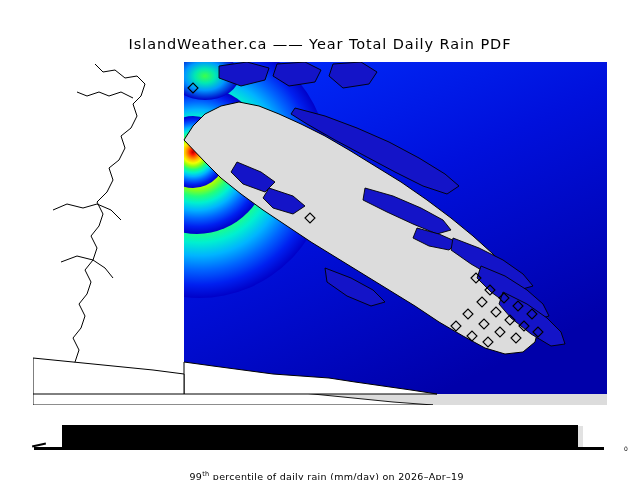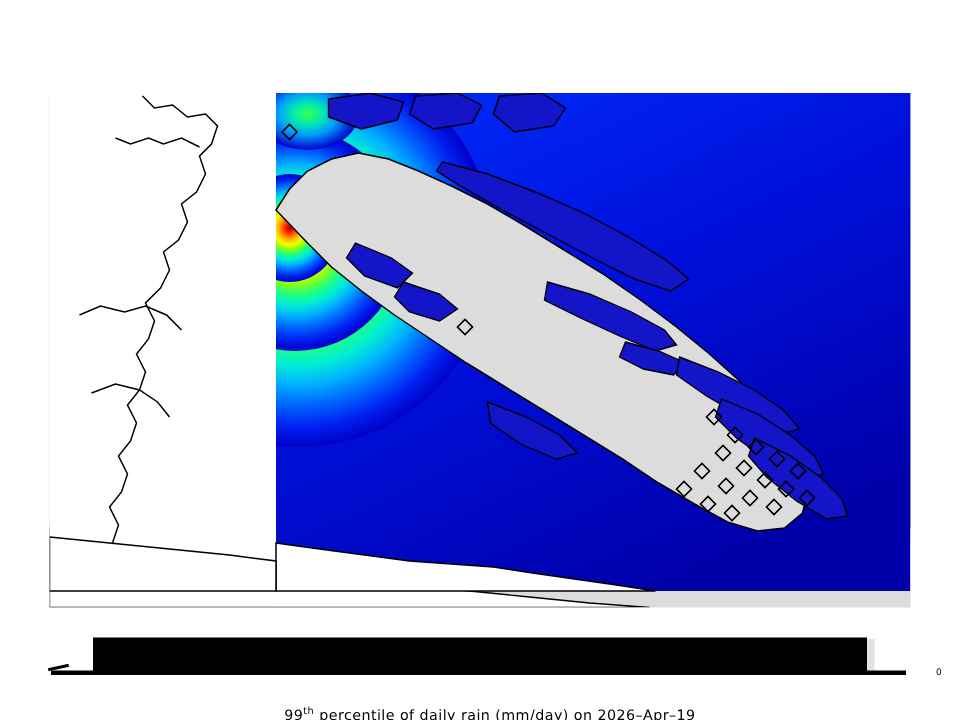--- a/index.html
+++ b/index.html
@@ -43,20 +43,21 @@
   .cbar-axis{position:absolute;left:-28px;top:22px;width:570px;height:3px;background:#000;}
   .cbar-tickmark{position:absolute;left:-30px;top:19px;width:14px;height:2px;background:#000;
                  transform:rotate(-12deg);}
   .cbar-endlabel{position:absolute;left:562px;top:20px;font-size:6px;color:#000;letter-spacing:0;}
 </style>
 </head>
 <body>
 
 <div id="root">
 
+  <div class="title">IslandWeather.ca —— Year Total Daily Rain PDF</div>
 
   <div class="map-panel">
 
     <svg class="map-layer" viewBox="0 0 574 343" preserveAspectRatio="none">
 
       <path fill="#ffffff" d="
         M0,0 L151,0 L151,60 L140,66 L134,78 L140,92 L132,104 L128,120
         L132,136 L126,150 L110,160 L98,176 L104,192 L96,208 L84,214
         L70,212 L52,206 L40,196 L30,182 L20,168 L8,156 L0,150 Z"></path>
       <path fill="#ffffff" d="M0,150 L0,0 L20,0 L14,40 L6,90 Z"></path>

